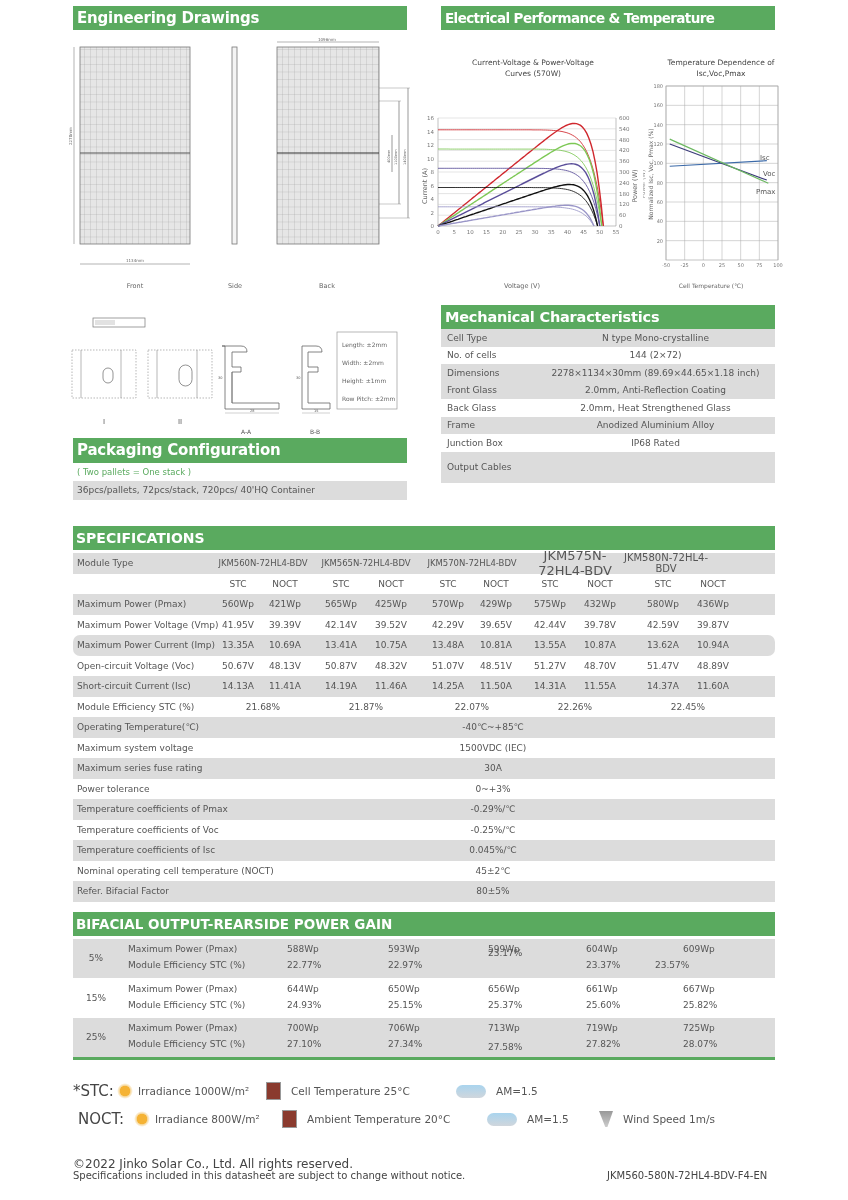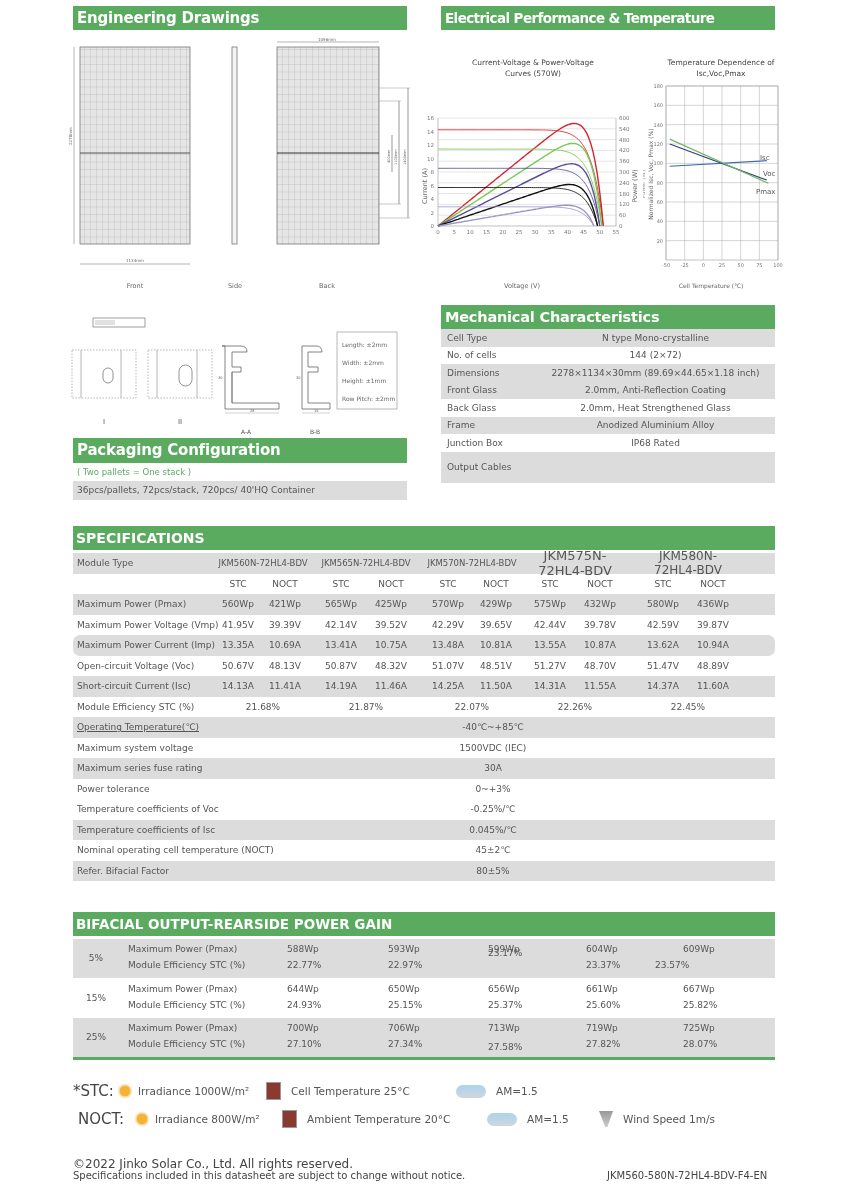--- a/index.html
+++ b/index.html
@@ -281,21 +281,21 @@
   </div>
 
 <div class="abs greenbar" style="left:73px;top:526px;width:702px;height:24px;line-height:24px;font-size:14px;padding-left:3px;"><span>SPECIFICATIONS</span></div>
 <div class="abs" style="left:73px;top:553px;width:702px;" id="spec-table">
     <div class="spec-row gray" style="position:relative;">
       <div class="lbl">Module Type</div>
       <div class="c1" style="left:140px;width:100px;font-size:8.5px;">JKM560N-72HL4-BDV</div>
       <div class="c1" style="left:243px;width:100px;font-size:8.5px;">JKM565N-72HL4-BDV</div>
       <div class="c1" style="left:349px;width:100px;font-size:8.5px;">JKM570N-72HL4-BDV</div>
       <div class="c1" style="left:452px;width:100px;font-size:13px;">JKM575N-72HL4-BDV</div>
-      <div class="c1" style="left:565px;width:100px;font-size:12px;">JKM580N-72HL4-BDV</div>
+      <div class="c1" style="left:543px;width:100px;font-size:10px;">JKM580N-72HL4-BDV</div>
     </div>
     <div class="spec-row" style="position:relative;">
       <div class="c1" style="left:141px;">STC</div>
       <div class="c1" style="left:188px;">NOCT</div>
       <div class="c1" style="left:244px;">STC</div>
       <div class="c1" style="left:294px;">NOCT</div>
       <div class="c1" style="left:351px;">STC</div>
       <div class="c1" style="left:399px;">NOCT</div>
       <div class="c1" style="left:453px;">STC</div>
       <div class="c1" style="left:503px;">NOCT</div>
@@ -368,35 +368,39 @@
       <div class="c1" style="left:616px;">11.60A</div>
     </div>
     <div class="spec-row" style="position:relative;">
       <div class="lbl">Module Efficiency STC (%)</div>
       <div class="c1" style="left:160px;width:60px;">21.68%</div>
       <div class="c1" style="left:263px;width:60px;">21.87%</div>
       <div class="c1" style="left:369px;width:60px;">22.07%</div>
       <div class="c1" style="left:472px;width:60px;">22.26%</div>
       <div class="c1" style="left:585px;width:60px;">22.45%</div>
     </div>
-    <div class="spec-row gray" style="position:relative;text-decoration:underline;">
+    <div class="spec-row gray" style="position:relative;">
       <div class="lbl" style="width:300px;">Operating Temperature(℃)</div>
       <div class="c1" style="left:360px;width:120px;">-40℃~+85℃</div>
     </div>
     <div class="spec-row" style="position:relative;">
       <div class="lbl" style="width:300px;">Maximum system voltage</div>
       <div class="c1" style="left:360px;width:120px;">1500VDC (IEC)</div>
     </div>
     <div class="spec-row gray" style="position:relative;">
       <div class="lbl" style="width:300px;">Maximum series fuse rating</div>
       <div class="c1" style="left:360px;width:120px;">30A</div>
     </div>
     <div class="spec-row" style="position:relative;">
       <div class="lbl" style="width:300px;">Power tolerance</div>
       <div class="c1" style="left:360px;width:120px;">0~+3%</div>
+    </div>
+    <div class="spec-row gray" style="position:relative;">
+      <div class="lbl" style="width:300px;">Temperature coefficients of Pmax</div>
+      <div class="c1" style="left:360px;width:120px;">-0.29%/℃</div>
     </div>
     <div class="spec-row" style="position:relative;">
       <div class="lbl" style="width:300px;">Temperature coefficients of Voc</div>
       <div class="c1" style="left:360px;width:120px;">-0.25%/℃</div>
     </div>
     <div class="spec-row gray" style="position:relative;">
       <div class="lbl" style="width:300px;">Temperature coefficients of Isc</div>
       <div class="c1" style="left:360px;width:120px;">0.045%/℃</div>
     </div>
     <div class="spec-row" style="position:relative;">

